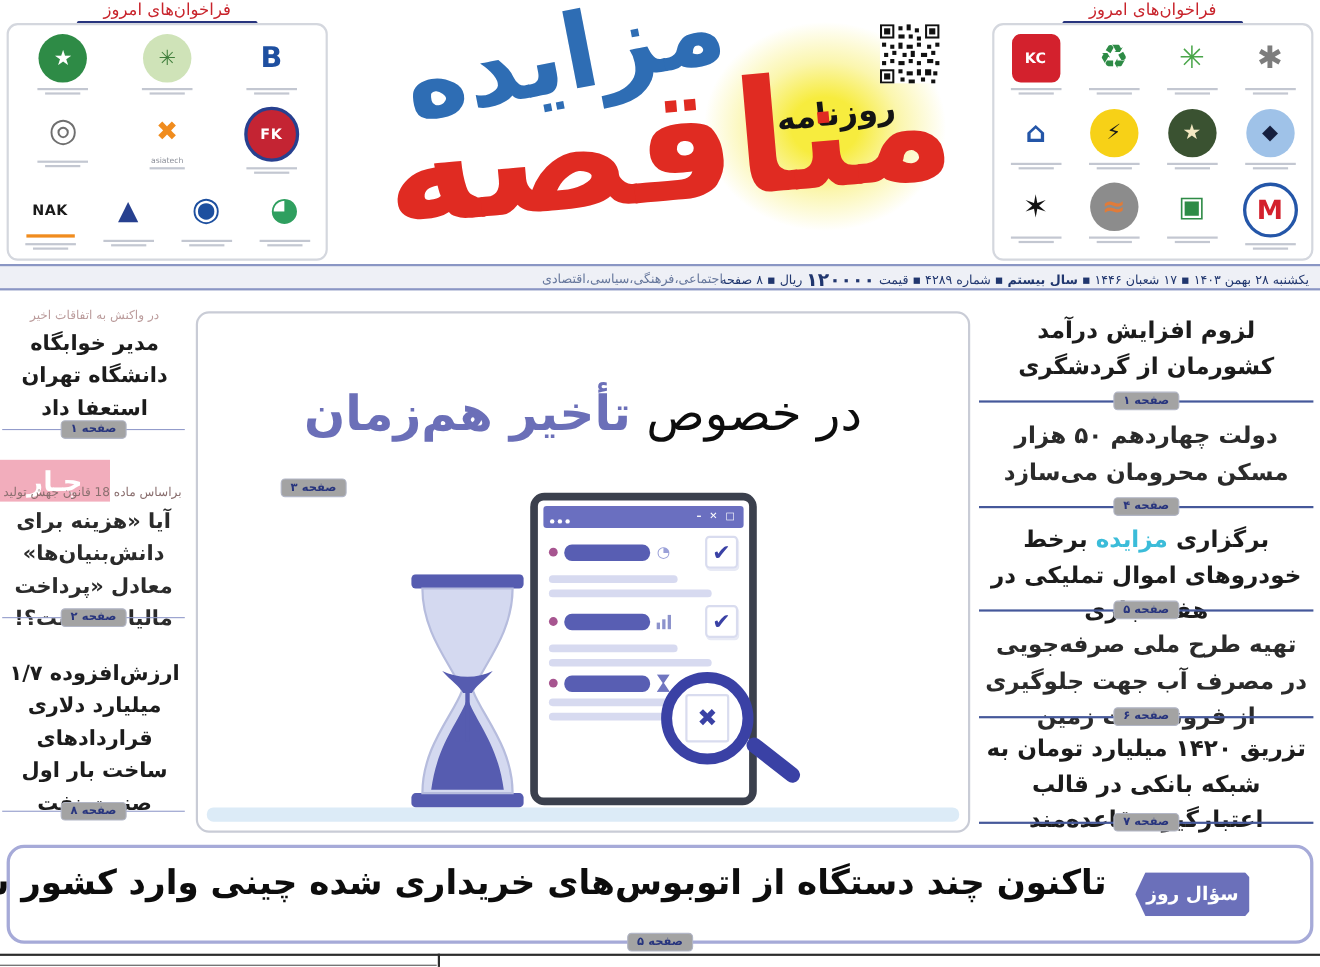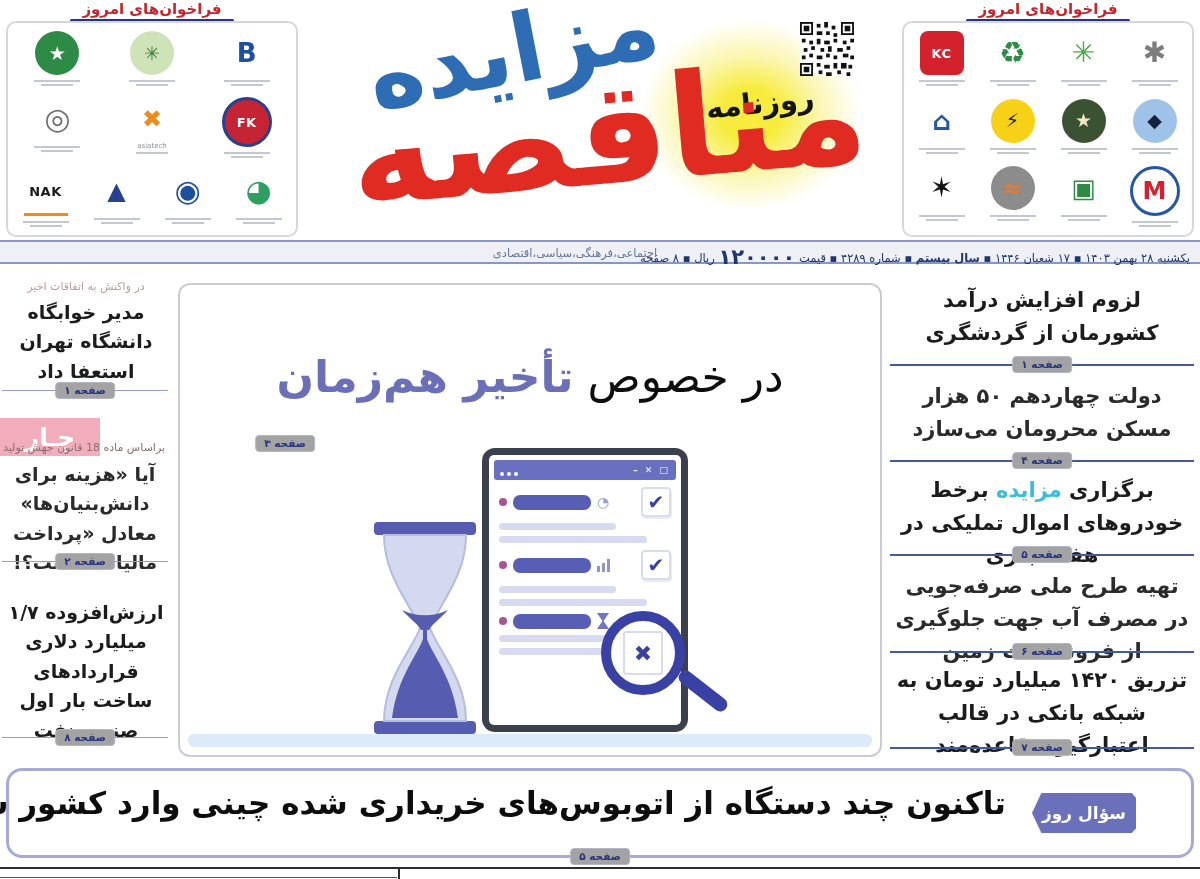--- a/index.html
+++ b/index.html
@@ -2,21 +2,21 @@
 <html lang="fa"><head>
 <meta charset="utf-8">
 <style>
   html,body{margin:0;padding:0}
   body{width:1200px;height:879px;position:relative;background:#fff;overflow:hidden;
        font-family:"DejaVu Sans",sans-serif;}
   .abs{position:absolute}
 
   
   .panel-title{position:absolute;top:1px;width:200px;text-align:center;color:#c8232b;
-    font-weight:bold;font-size:15px;direction:rtl;line-height:1.1}
+    font-weight:normal;font-size:15px;direction:rtl;line-height:1.1}
   .panel-title::after{content:"";display:block;height:3px;background:#28357e;margin:1px 18px 0;border-radius:2px}
   .logo-panel{position:absolute;top:21px;width:292px;height:216px;border:2px solid #d4d7de;
     border-radius:10px;background:#fff;box-sizing:border-box;padding:8px 2px;
     display:flex;flex-direction:column;justify-content:space-between}
   .lrow{display:flex;justify-content:space-around;align-items:flex-start}
   .tile{display:flex;flex-direction:column;align-items:center;width:68px}
   .mark{width:44px;height:44px;border-radius:50%;display:flex;align-items:center;justify-content:center;
     font-size:19px;font-weight:bold;line-height:1}
   .mark.sq{border-radius:8px}
   .mark.small-text{font-size:13px;letter-spacing:.5px}
@@ -38,21 +38,21 @@
   
   .dateline{position:absolute;left:0;top:240px;width:1200px;height:24px;background:#eef0f6;
     border-top:2px solid #8a96c4;border-bottom:2px solid #8a96c4;box-sizing:border-box}
   .dl-en{position:absolute;left:10px;top:2px;font-family:"Liberation Serif",serif;font-size:11.5px;
     font-weight:bold;color:#2a2a2a;white-space:nowrap}
   .dl-en .big{font-size:17px;vertical-align:-2px}
   .dl-cat{position:absolute;left:430px;top:4px;width:290px;text-align:center;direction:rtl;
     font-size:11.5px;color:#66779c;white-space:nowrap}
   .dl-fa{position:absolute;right:10px;top:3px;direction:rtl;font-size:11.5px;color:#20366e;white-space:nowrap}
   .dl-fa b{font-weight:bold}
-  .dl-fa .big{font-size:21px;font-weight:bold;vertical-align:-2px}
+  .dl-fa .big{font-size:17px;font-weight:bold;vertical-align:-2px}
 
   
   .headline{direction:rtl;text-align:center;color:#1c1c1c;line-height:1.55}
   .bold{font-weight:bold}
   .light{font-weight:bold;color:#2b2b2b}
   .kicker{direction:rtl;text-align:center;font-size:11px;color:#bb9c9c}
   .sep{position:absolute;height:16px}
   .sep .line{position:absolute;left:0;right:0;top:8px;border-top:2px solid #45589a}
   .sep.thin .line{border-top:1.6px solid #939ccb}
   .pbadge{position:absolute;left:50%;transform:translateX(-50%);top:0;background:#a3a3a3;

